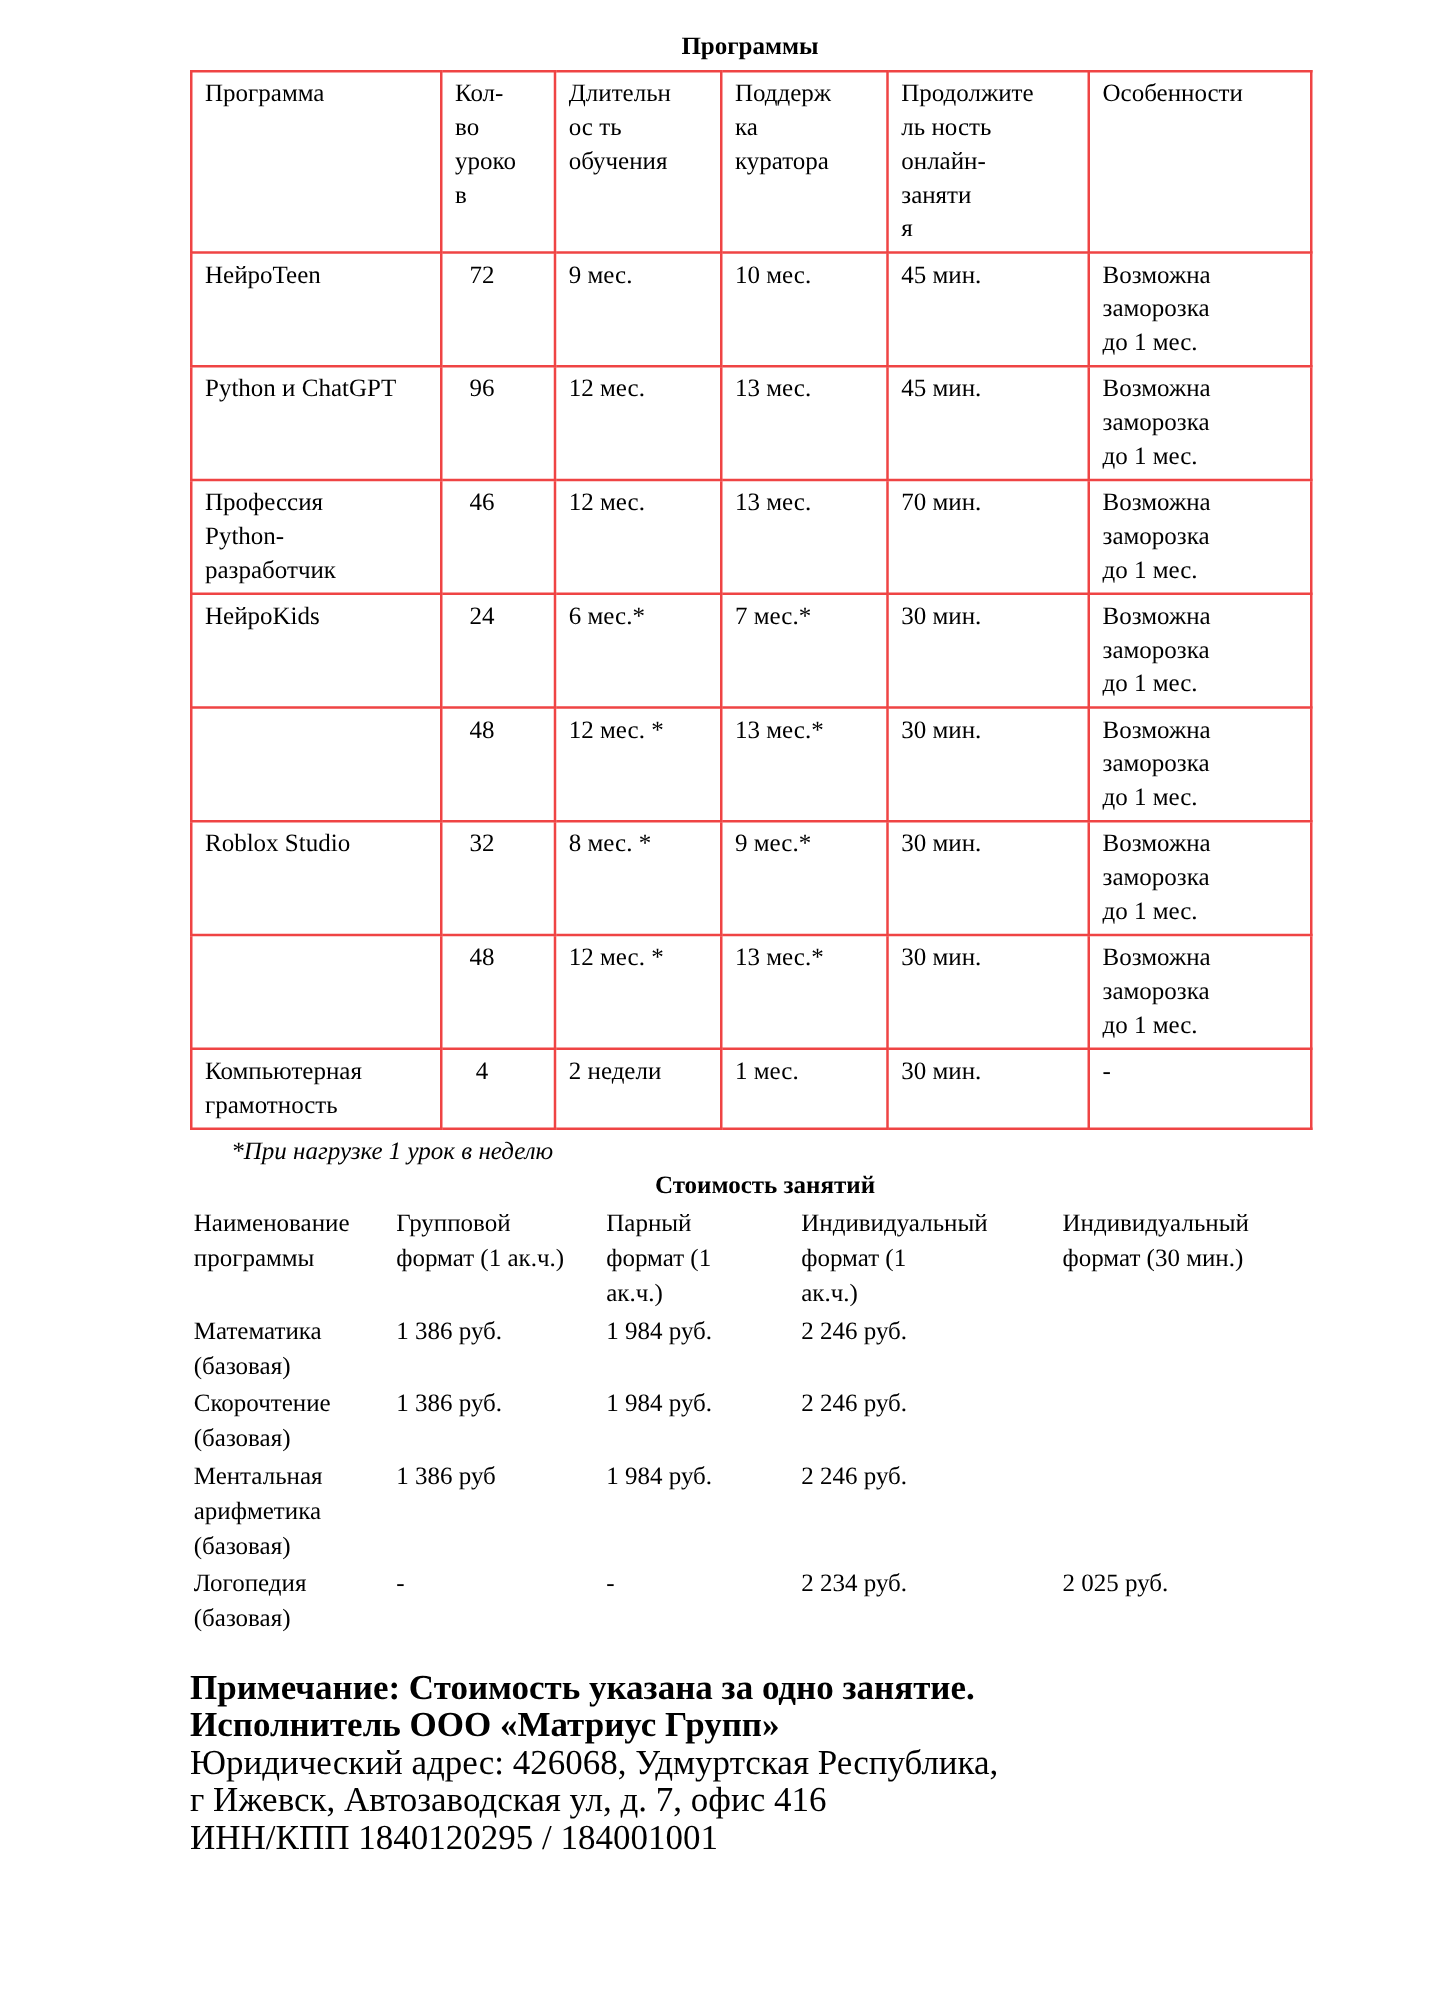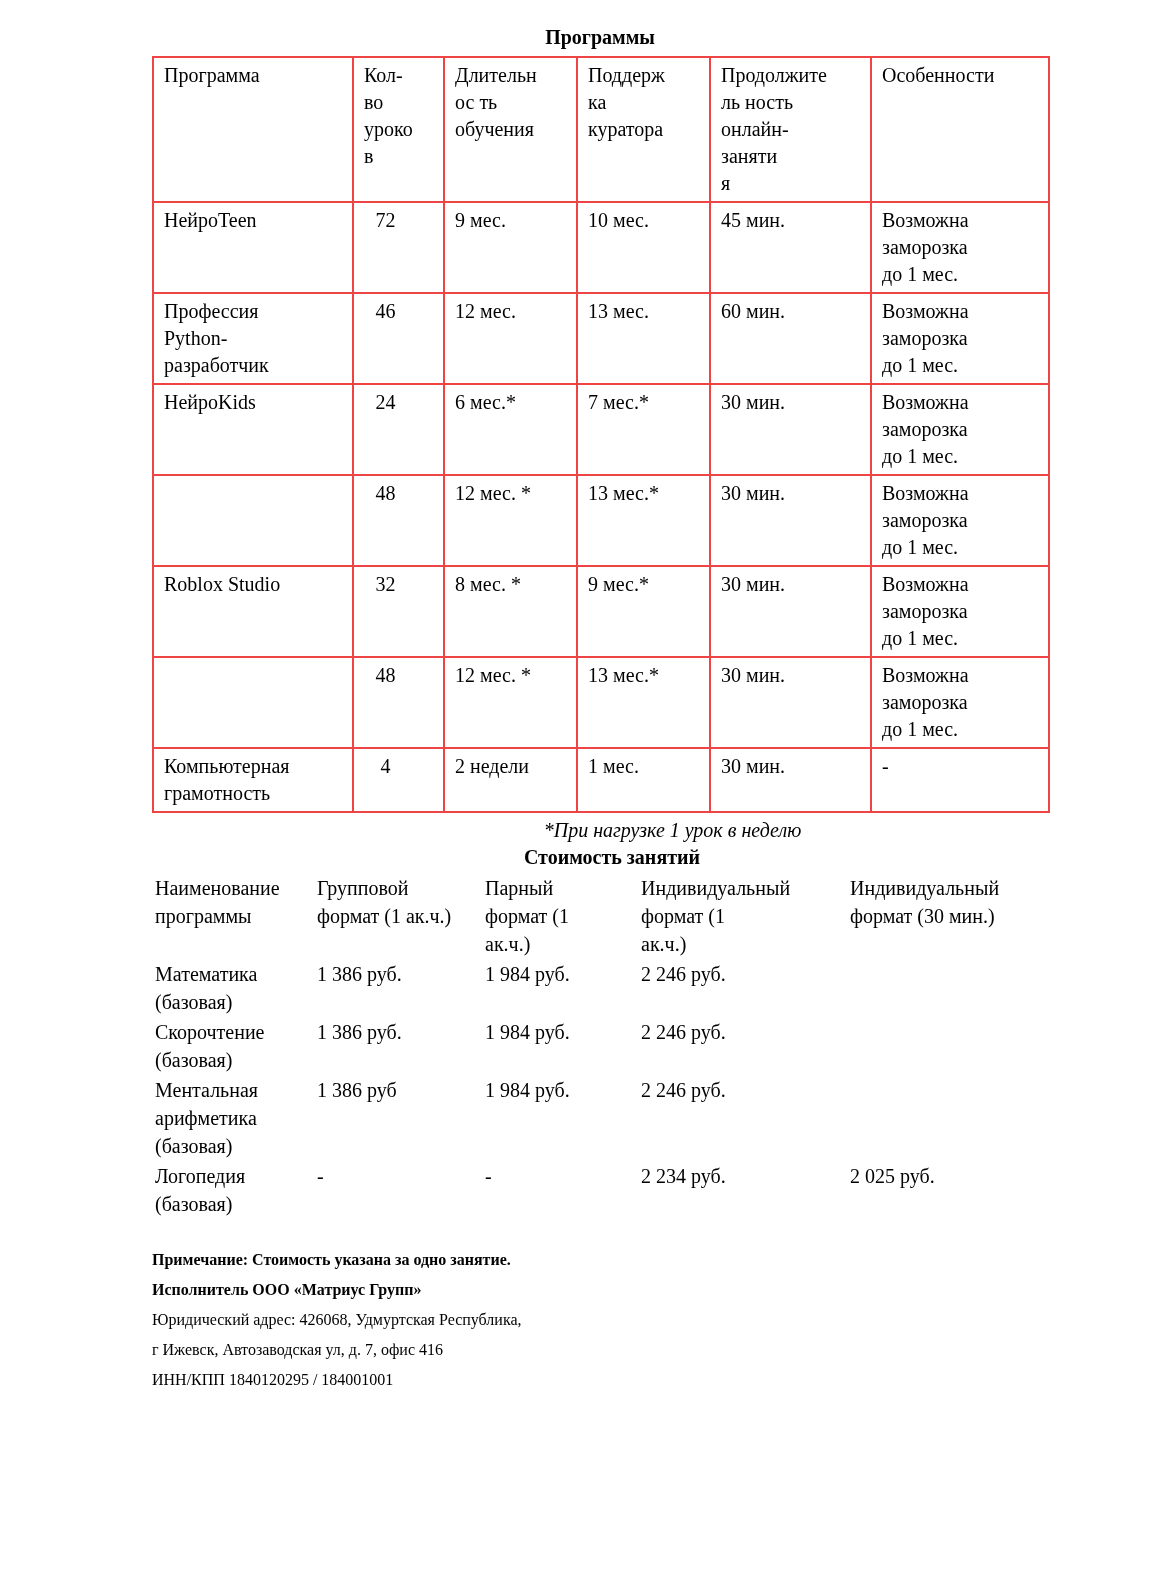--- a/index.html
+++ b/index.html
@@ -48,21 +48,20 @@
   table.programs td.num {
     text-align: center;
     padding-left: 2px;
     padding-right: 28px;
   }
   .footnote {
     margin: 4px 0 0 185px;
     font-style: italic;
     font-size: 20px;
     line-height: 27px;
-    text-align: center;
   }
   .pricing-title {
     width: 920px;
     margin: 0 0 2px 152px;
     text-align: center;
     font-size: 20px;
     font-weight: bold;
     line-height: 27px;
   }
   table.pricing {
@@ -80,21 +79,21 @@
     line-height: 28px;
     padding: 1px 6px 1px 0;
     white-space: pre-line;
     overflow: hidden;
   }
   .notes {
     margin: 26px 0 0 152px;
   }
   .notes p {
     margin: 0;
-    font-size: 16px;
+    font-size: 28px;
     line-height: 30px;
   }
   .notes p.bold {
     font-weight: bold;
   }
 </style>
 </head>
 <body>
 
 <div class="page">
@@ -136,27 +135,37 @@
         <td>НейроTeen</td>
         <td class="num">72</td>
         <td>9 мес.</td>
         <td>10 мес.</td>
         <td>45 мин.</td>
         <td>Возможна
 заморозка
 до 1 мес.</td>
       </tr>
       <tr>
+        <td>Python и ChatGPT</td>
+        <td class="num">96</td>
+        <td>12 мес.</td>
+        <td>13 мес.</td>
+        <td>45 мин.</td>
+        <td>Возможна
+заморозка
+до 1 мес.</td>
+      </tr>
+      <tr>
         <td>Профессия
 Python-
 разработчик</td>
         <td class="num">46</td>
         <td>12 мес.</td>
         <td>13 мес.</td>
-        <td>60 мин.</td>
+        <td>70 мин.</td>
         <td>Возможна
 заморозка
 до 1 мес.</td>
       </tr>
       <tr>
         <td>НейроKids</td>
         <td class="num">24</td>
         <td>6 мес.*</td>
         <td>7 мес.*</td>
         <td>30 мин.</td>

